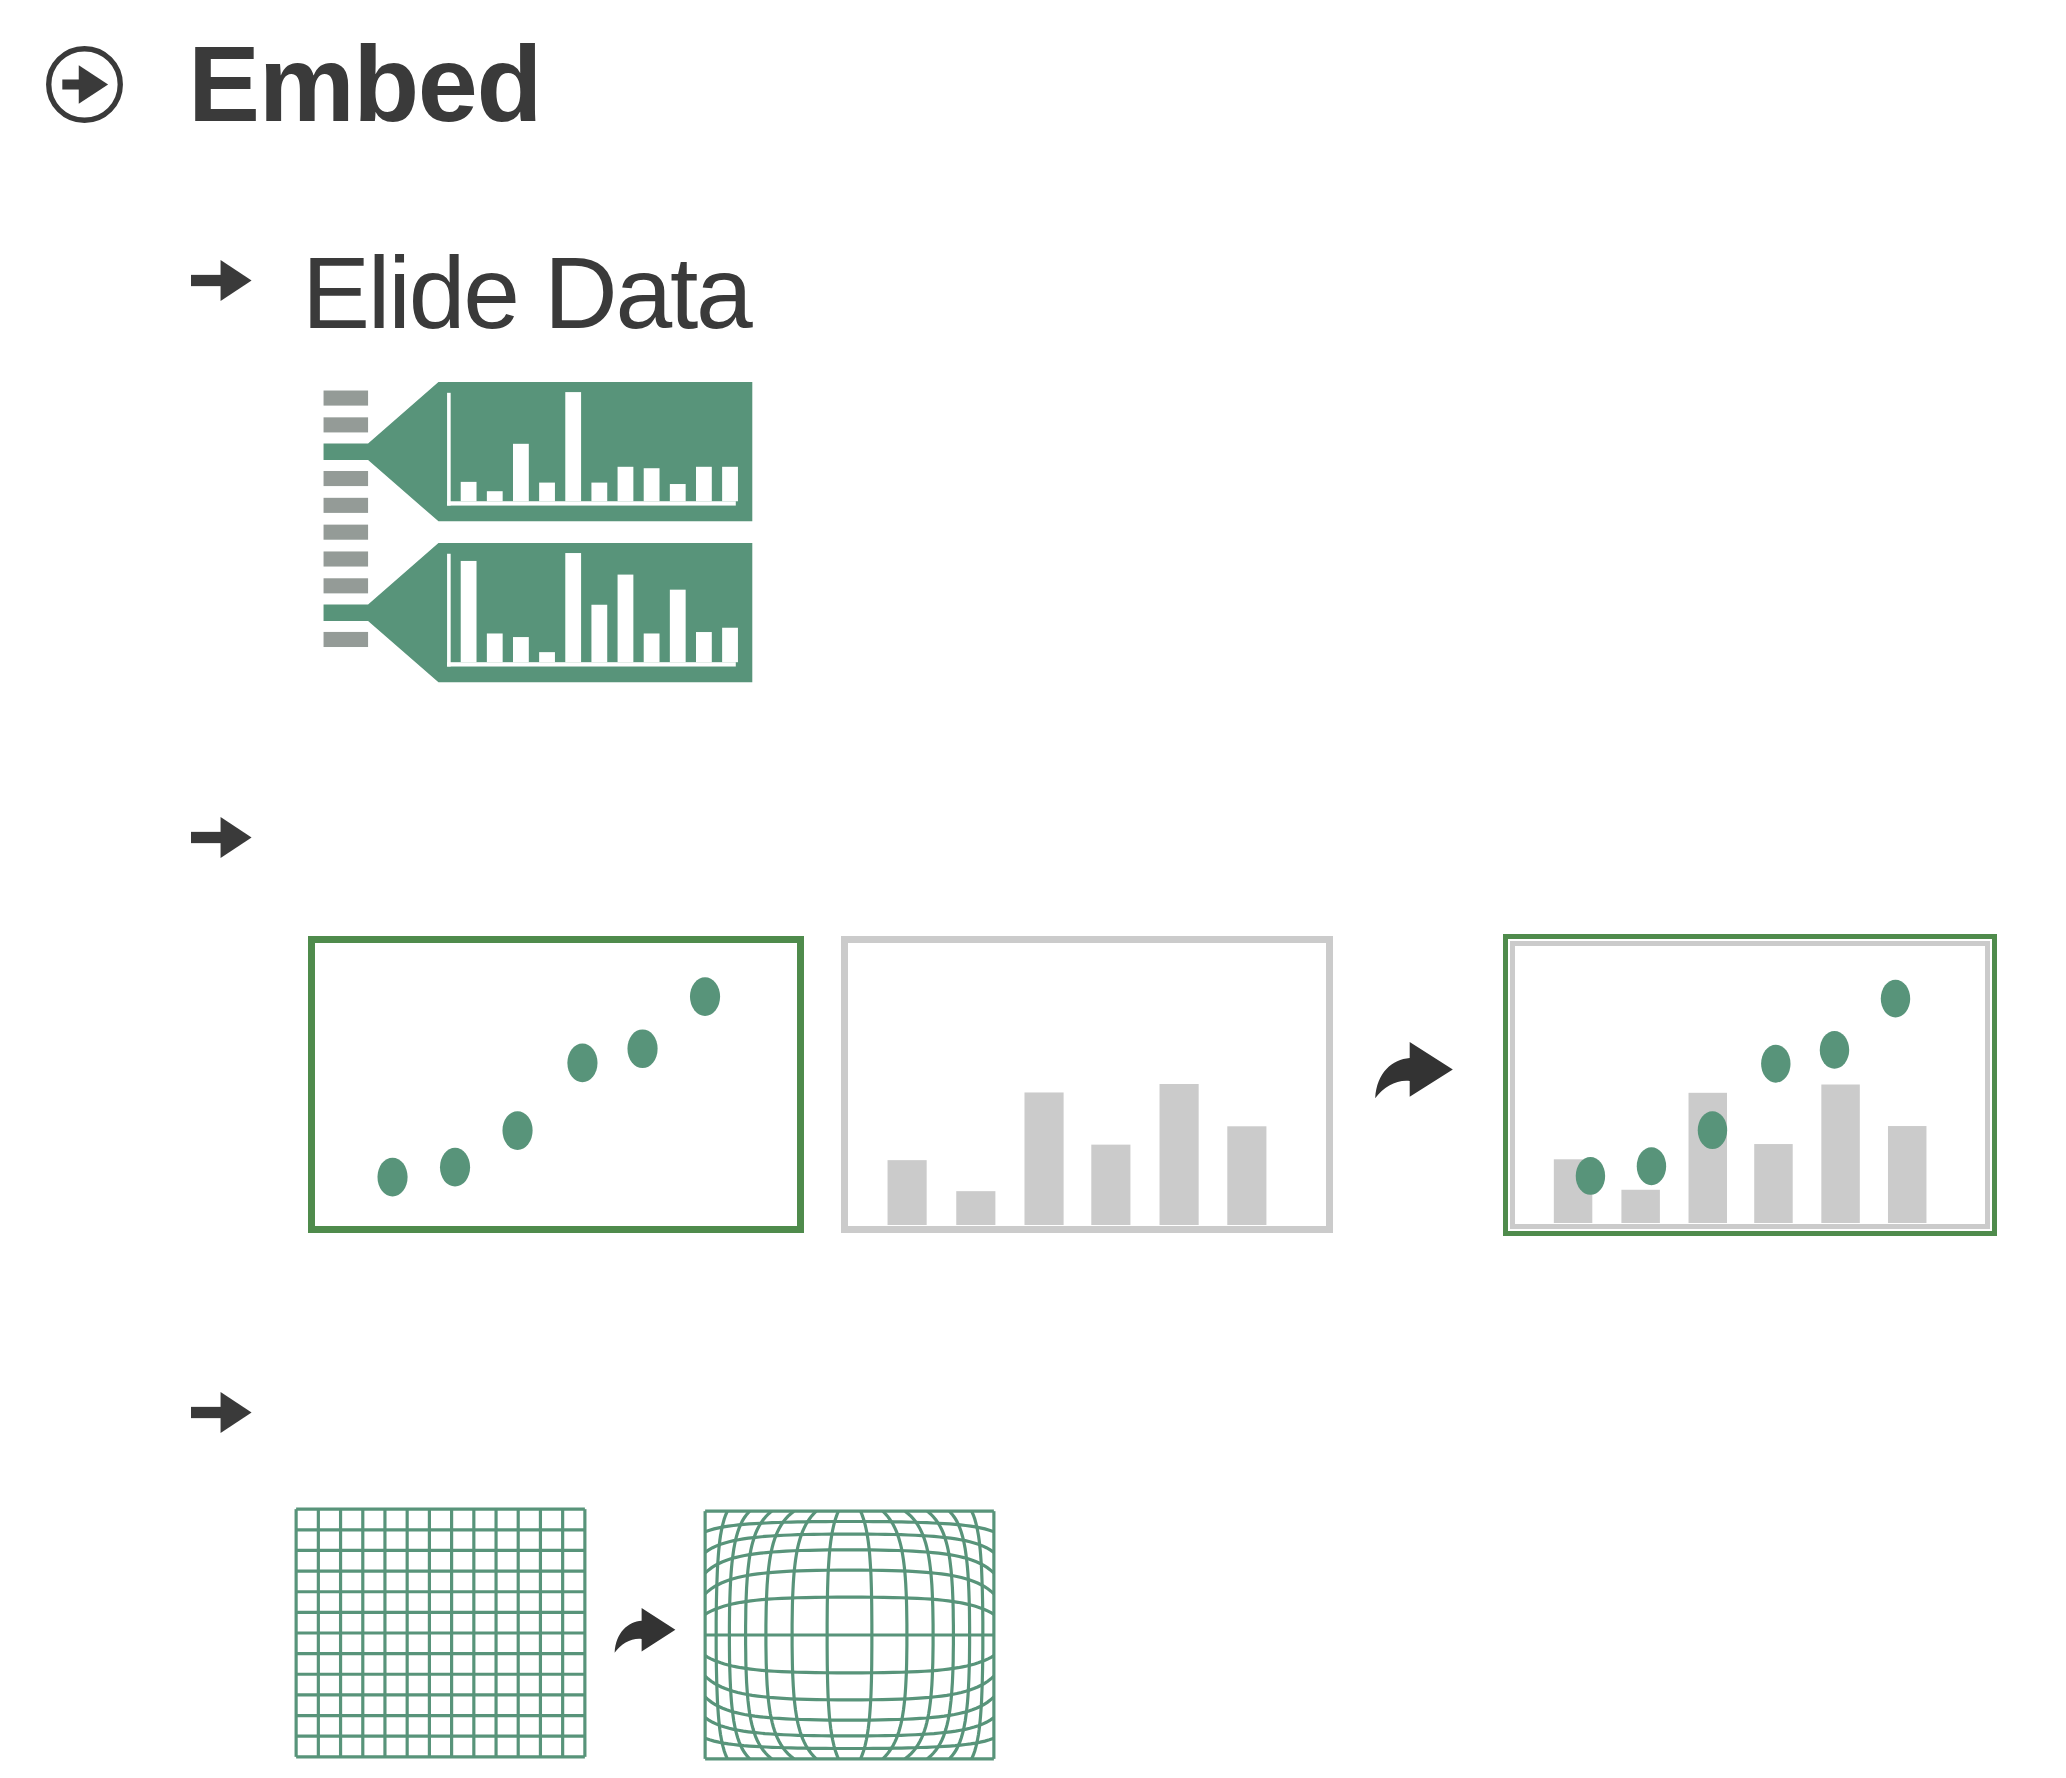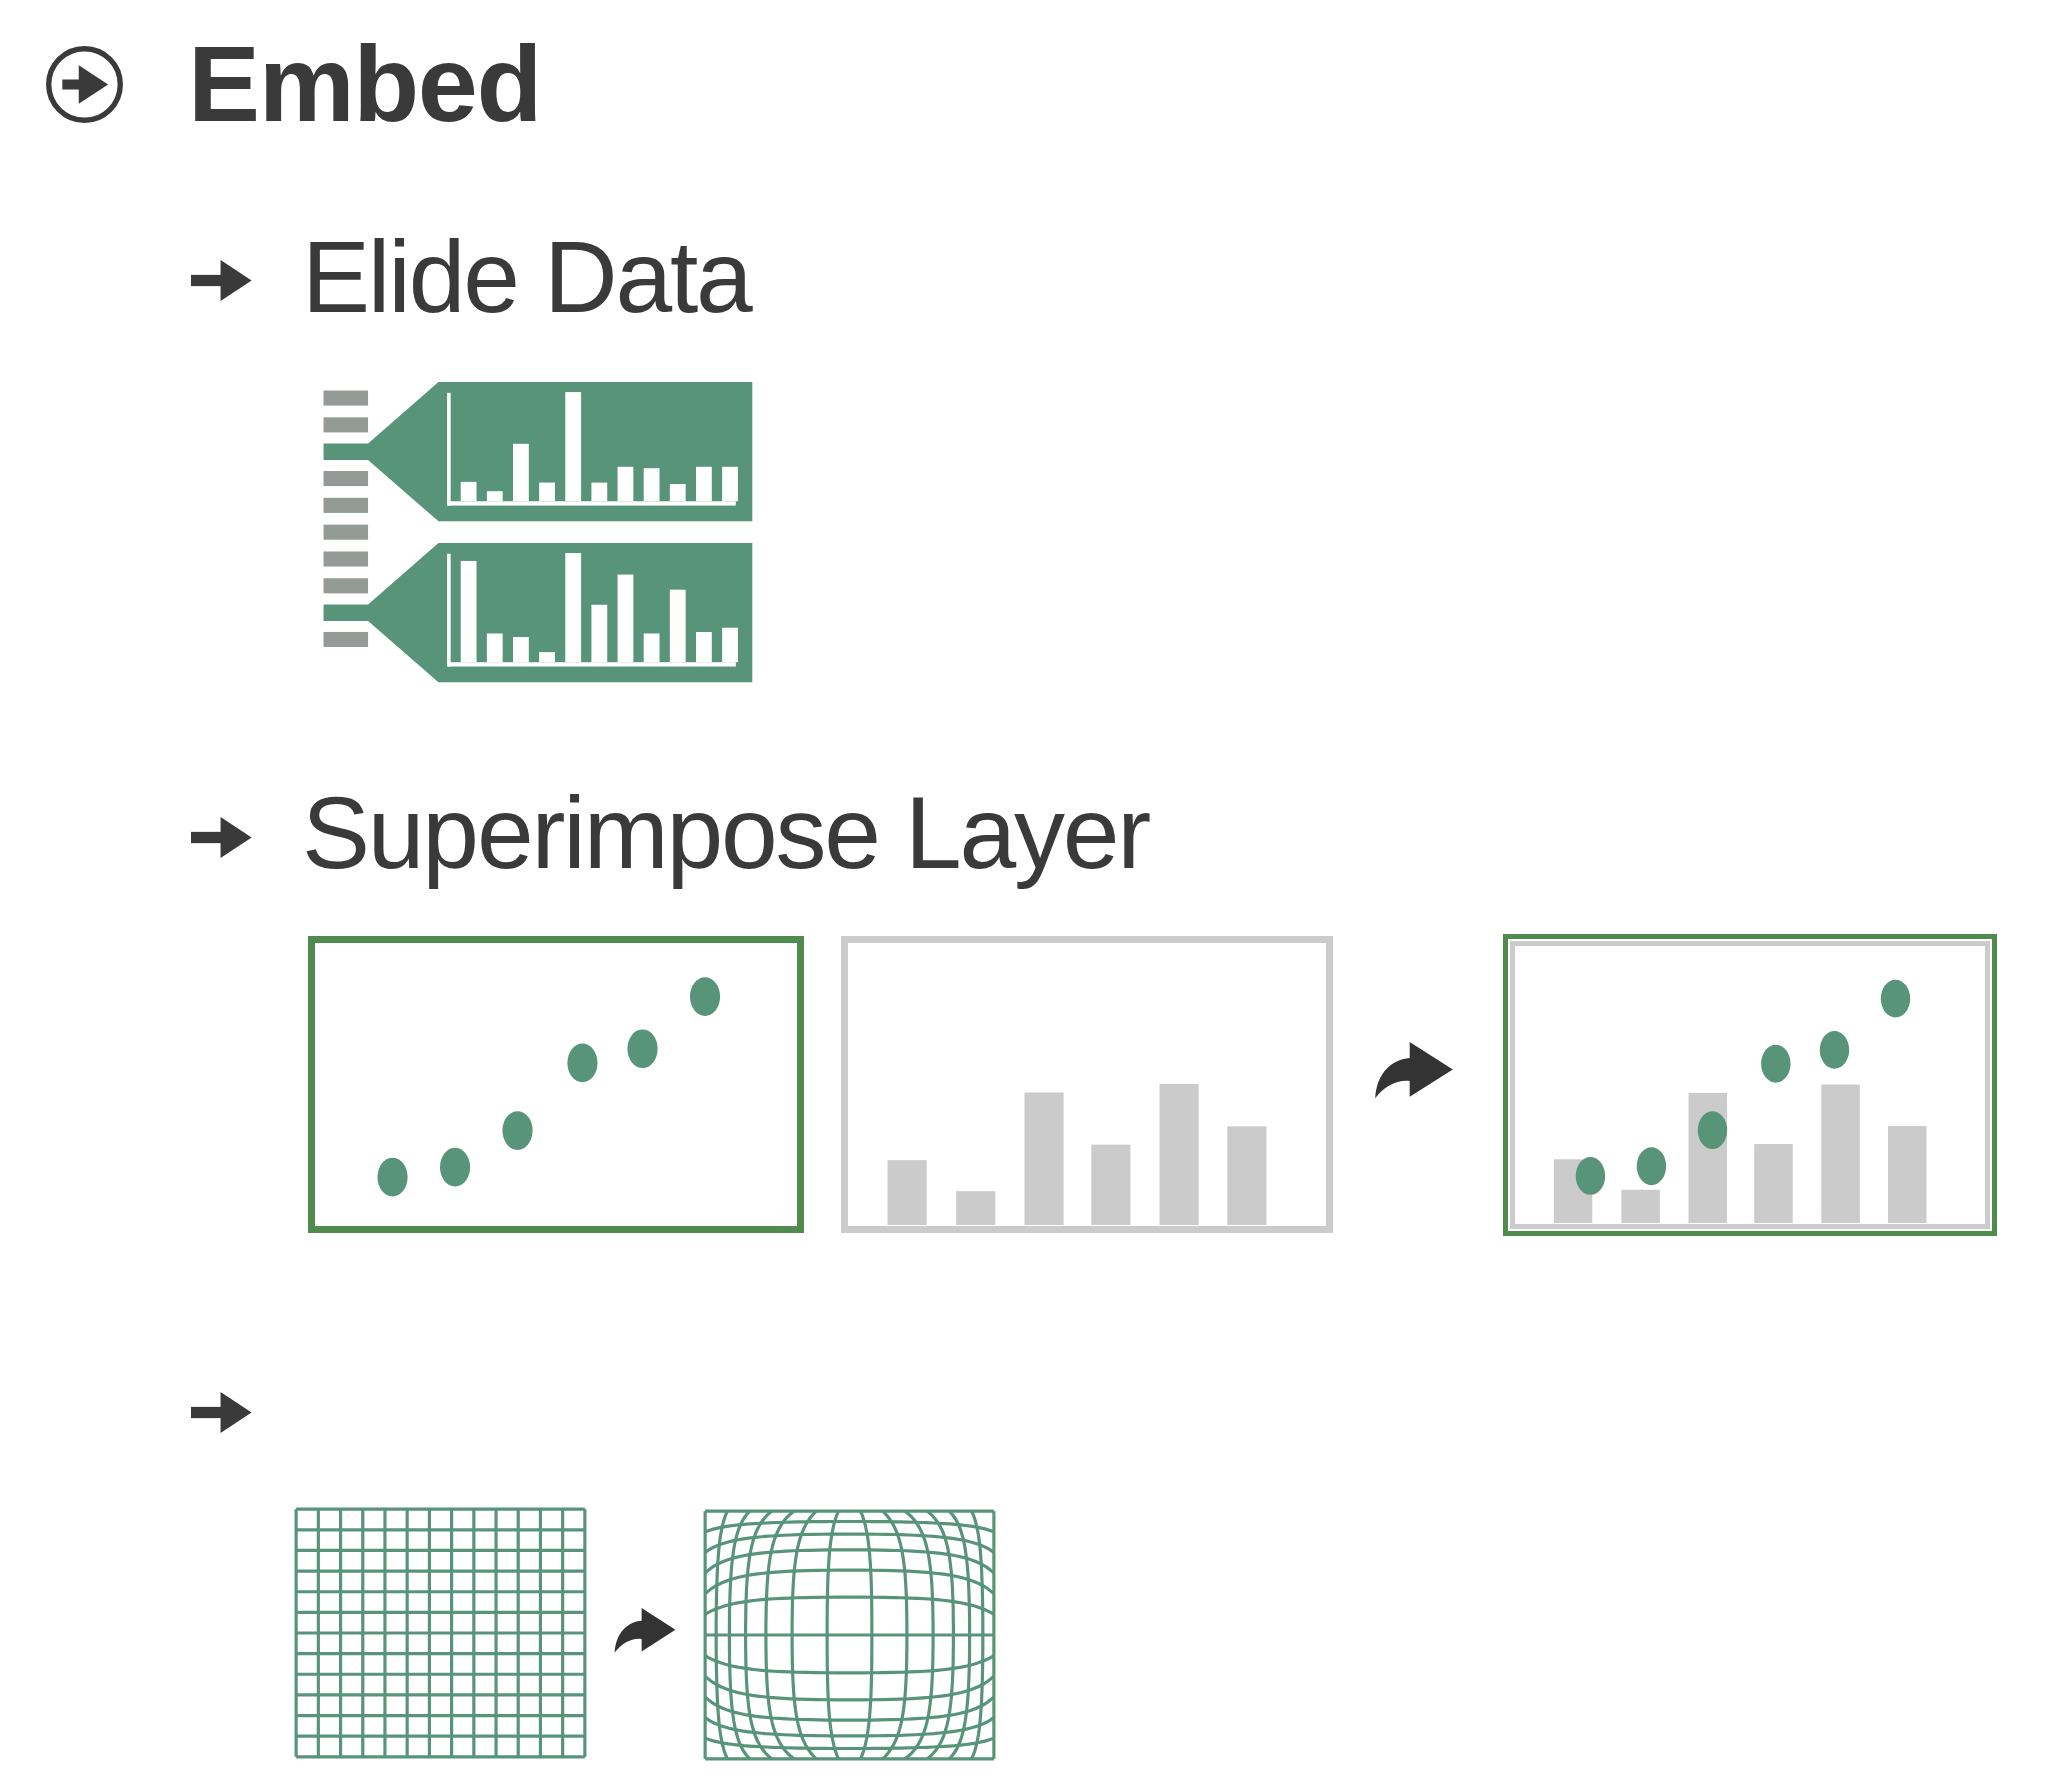--- a/index.html
+++ b/index.html
@@ -60,21 +60,21 @@
     <circle cx="58" cy="58" r="50" fill="none" stroke="var(--charcoal)" stroke-width="7.5"></circle>
     <rect x="27" y="51" width="30" height="14" fill="var(--charcoal)"></rect>
     <polygon points="50,31 91,58 50,85" fill="var(--charcoal)"></polygon>
   </svg>
   <div class="abs page-title" style="left:188px;top:18.7px">Embed</div>
 
   <svg class="abs" style="left:191px;top:258px" width="62" height="45" viewBox="0 0 88 62">
     <rect x="0" y="23" width="46" height="16" fill="var(--charcoal)"></rect>
     <polygon points="42,2 86,31 42,60" fill="var(--charcoal)"></polygon>
   </svg>
-  <div class="abs section-label" style="left:302px;top:216px">Elide Data</div>
+  <div class="abs section-label" style="left:302px;top:232px">Elide Data</div>
 
   <svg id="elide-icon" class="abs" style="left:316px;top:374px" width="446" height="316" viewBox="440 520 620 440">
       <rect x="450" y="543" width="62" height="21" fill="#949b97"></rect>
       <rect x="450" y="580.35" width="62" height="21" fill="#949b97"></rect>
       <rect x="450" y="655.05" width="62" height="21" fill="#949b97"></rect>
       <rect x="450" y="692.4" width="62" height="21" fill="#949b97"></rect>
       <rect x="450" y="729.75" width="62" height="21" fill="#949b97"></rect>
       <rect x="450" y="767.1" width="62" height="21" fill="#949b97"></rect>
       <rect x="450" y="804.45" width="62" height="21" fill="#949b97"></rect>
       <rect x="450" y="879.1500000000001" width="62" height="21" fill="#949b97"></rect>
@@ -105,21 +105,20 @@
       <rect x="895.8" y="881.3" width="22" height="40" fill="#ffffff"></rect>
       <rect x="932.2" y="820.3" width="22" height="101" fill="#ffffff"></rect>
       <rect x="968.5999999999999" y="879.3" width="22" height="42" fill="#ffffff"></rect>
       <rect x="1005" y="873.3" width="22" height="48" fill="#ffffff"></rect>
     </svg>
 
   <svg class="abs" style="left:191px;top:815px" width="62" height="45" viewBox="0 0 88 62">
     <rect x="0" y="23" width="46" height="16" fill="var(--charcoal)"></rect>
     <polygon points="42,2 86,31 42,60" fill="var(--charcoal)"></polygon>
   </svg>
-  <div class="abs section-label" style="left:302px;top:772px">Superimpose Layer</div>
 
   <div class="abs frame frame-green" style="left:308px;top:936px;width:496px;height:297px">
     <svg id="scatter-svg" width="482" height="282" viewBox="0 0 670 393">
         <ellipse cx="107.2" cy="326.19" rx="21" ry="27" fill="#58947a"></ellipse>
         <ellipse cx="194.29999999999998" cy="312.435" rx="21" ry="27" fill="#58947a"></ellipse>
         <ellipse cx="281.4" cy="261.345" rx="21" ry="27" fill="#58947a"></ellipse>
         <ellipse cx="371.85" cy="167.025" rx="21" ry="27" fill="#58947a"></ellipse>
         <ellipse cx="455.6" cy="147.375" rx="21" ry="27" fill="#58947a"></ellipse>
         <ellipse cx="542.7" cy="74.67" rx="21" ry="27" fill="#58947a"></ellipse>
       </svg>

